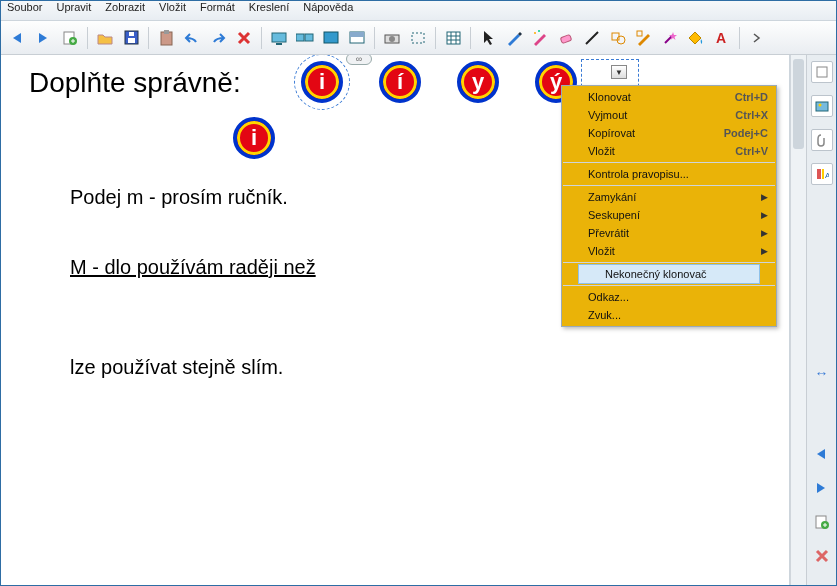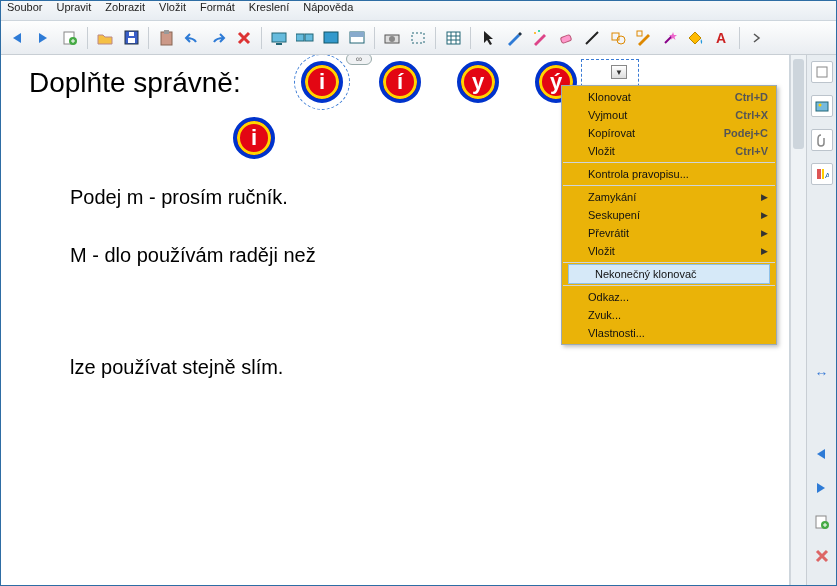--- a/index.html
+++ b/index.html
@@ -24,42 +24,42 @@
 .canvas { flex: 1; background: #fff; position: relative; border-right: 1px solid #cdd5dc; overflow: hidden; }
 .scrollv { width: 16px; background: #eef2f5; border-left: 1px solid #d0d6dc; position: relative; }
 .scrollv .thumb { position: absolute; top: 4px; left: 2px; right: 2px; height: 90px; background: #cdd5dc; border-radius: 3px; }
 
 .sidepanel { width: 30px; background: #e8edf1; border-left: 1px solid #c8ced4; display: flex; flex-direction: column; align-items: center; padding-top: 6px; gap: 12px; }
 .sidetab { width: 22px; height: 22px; border: 1px solid #bcc4cc; background: #fff; border-radius: 2px; display:flex;align-items:center;justify-content:center; }
 
 .heading { position: absolute; left: 28px; top: 12px; font-size: 28px; color: #000; font-family: Arial; text-align: right; }
 .exercise { position: absolute; left: 28px; font-size: 20px; color: #000; font-family: Arial; line-height: 1.25; margin-left: 41px; }
 .ex1 { top: 130px; }
-.ex2 { top: 188px; }
+.ex2 { top: 200px; text-decoration: underline; }
 .ex3 { top: 300px; }
 
 .letter-circle { position: absolute; width: 42px; height: 42px; border-radius: 50%; background: #e30613; border: 4px solid #0033cc; box-shadow: 0 0 0 3px #ffd500 inset; display: flex; align-items: center; justify-content: center; }
 .letter-circle span { color: #fff; font-weight: bold; font-size: 22px; font-family: Arial; }
 .sel { outline: 1px dashed #3a7bd5; outline-offset: 6px; }
 
 .lc1 { left: 300px; top: 6px; }
 .lc2 { left: 378px; top: 6px; }
 .lc3 { left: 456px; top: 6px; }
 .lc4 { left: 534px; top: 6px; }
 .lc5 { left: 232px; top: 62px; }
 
 .infinity-badge{position:absolute;left:345px;top:-2px;width:26px;height:12px;border:1px solid #9aa;border-radius:6px;background:#f0f2f4;font-size:9px;color:#666;display:flex;align-items:center;justify-content:center;}
 
 .dropdown-btn { position:absolute; left:610px; top:10px; width:16px; height:14px; border:1px solid #888; background:linear-gradient(#fff,#ddd); display:flex;align-items:center;justify-content:center;font-size:8px;color:#333;}
 .sel-dash { position:absolute; left:580px; top:4px; width:58px; height:72px; border:1px dashed #3a7bd5; }
 
 .ctxmenu { position: absolute; left: 560px; top: 30px; width: 216px; background: #eab308; border: 1px solid #9aaab8; box-shadow: 2px 2px 4px rgba(0,0,0,0.25); font-size: 11px; padding: 2px 0; z-index: 10; }
 .ctxitem { display: flex; align-items: center; padding: 3px 8px 3px 26px; position: relative; color: #111; white-space: nowrap; }
 .ctxitem .sc { margin-left: auto; color: #555; font-weight: bold; }
-.ctxitem.hl { background: #d6e9f8; border: 1px solid #8ec1ea; margin: -1px 6px; }
+.ctxitem.hl { background: #d6e9f8; border: 1px solid #8ec1ea; margin: -1px 16px; }
 .ctxitem .arrow { margin-left: auto; font-size: 9px; color: #333; }
 .ctxsep { height: 1px; background: #cdd5dc; margin: 2px 1px; }
 .dbl-arrow{font-size:14px;color:#3a7bd5;}
 
 svg { display:block; }
 </style>
 </head>
 <body>
 
 <div class="window">
@@ -312,23 +312,20 @@
         <div class="ctxitem hl">
             <span>Nekonečný klonovač</span>
           </div>
         <div class="ctxsep"></div>
         <div class="ctxitem">
             <span>Odkaz...</span>
           </div>
         <div class="ctxitem">
             <span>Zvuk...</span>
           </div>
-        <div class="ctxitem">
-            <span>Vlastnosti...</span>
-          </div>
       </div>
     </div>
 
     <div class="scrollv">
       <div class="thumb"></div>
     </div>
 
     <div class="sidepanel">
       <div class="sidetab">
           <svg width="14" height="14">

